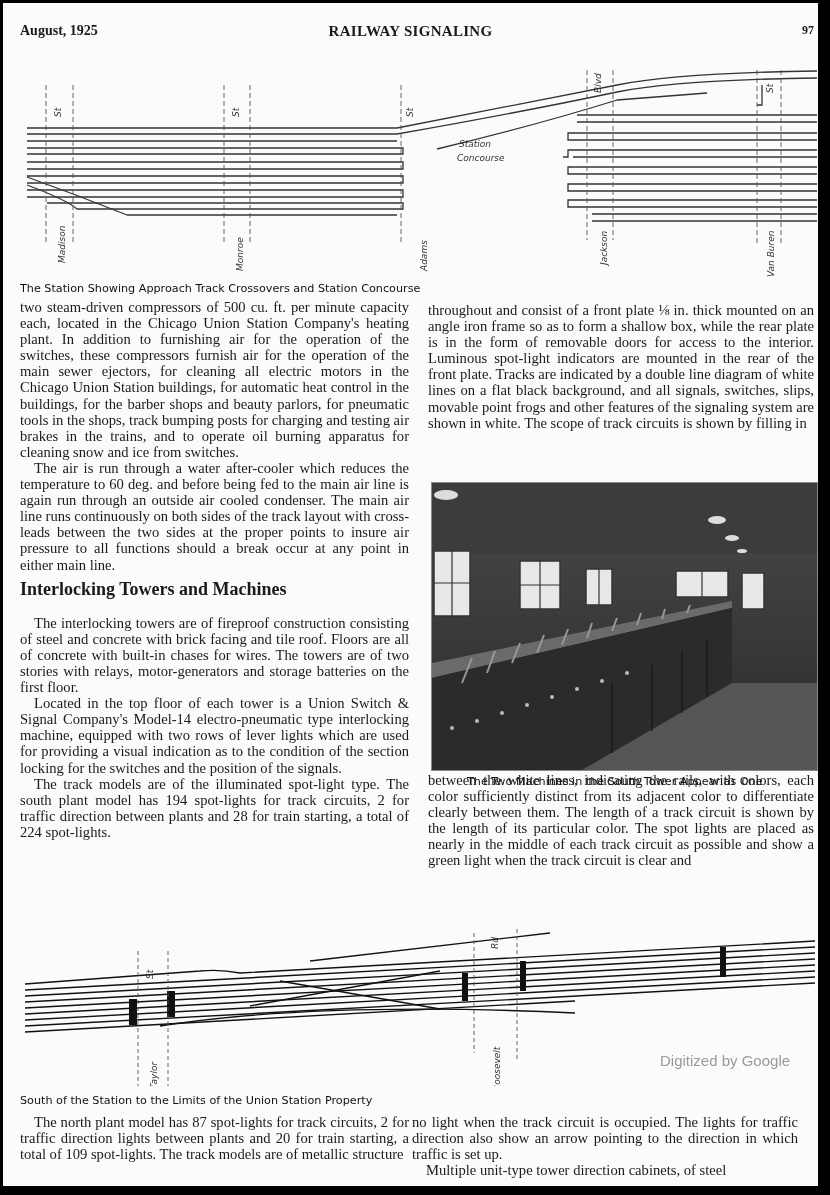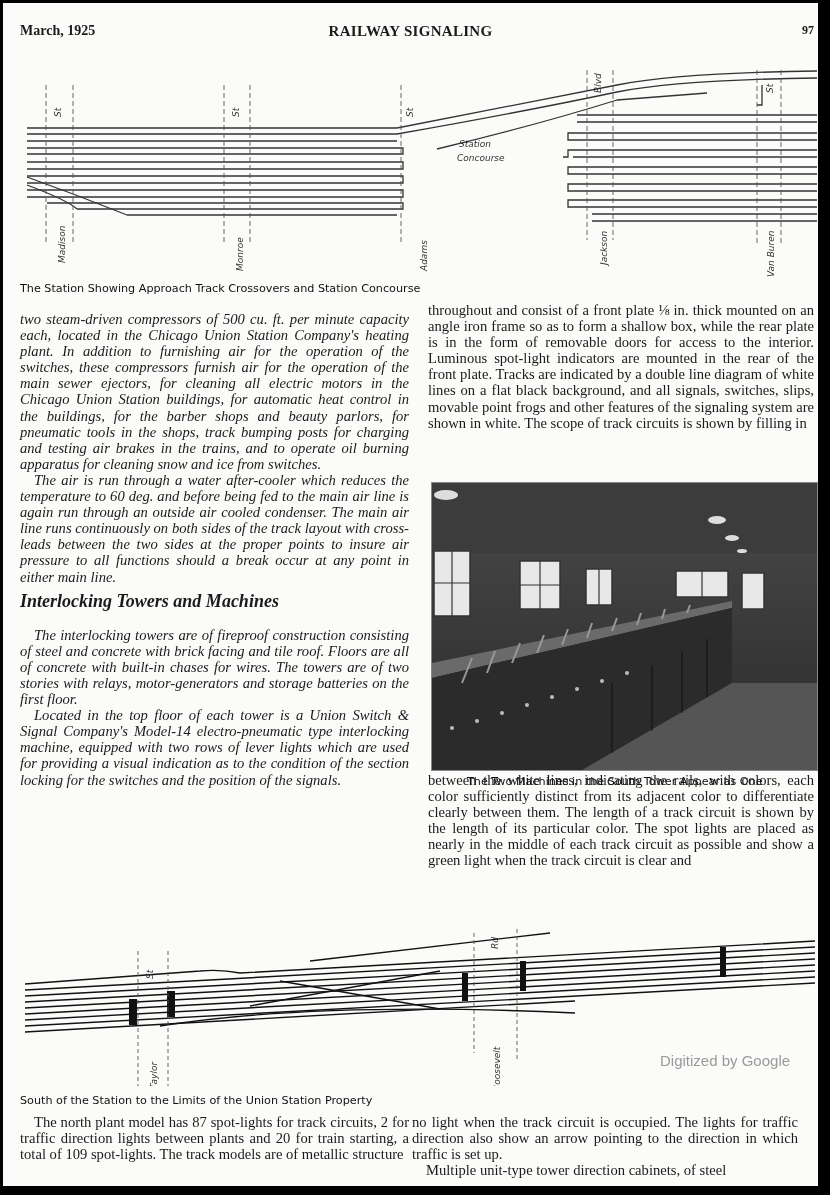--- a/index.html
+++ b/index.html
@@ -29,21 +29,21 @@
   .photo { position: absolute; left: 428px; top: 479px; width: 385px; height: 287px; border: 1px solid #888; overflow: hidden; background: #3a3a3a; }
   .watermark { position: absolute; left: 657px; top: 1049px; font-family: Liberation Sans, sans-serif; font-size: 15px; color: #9a9a9a; }
   .slabel { font-family: "DejaVu Sans", sans-serif; font-style: italic; font-size: 9px; fill: #333; }
 </style>
 </head>
 <body>
 
 <div class="page">
 
   <div class="hdr">
-    <span class="date">March, 1925</span>
+    <span class="date">August, 1925</span>
     <span class="title">RAILWAY SIGNALING</span>
     <span class="pageno">97</span>
   </div>
 
   <div class="figure" style="left:14px; top:52px;">
     <svg width="800" height="225" viewBox="0 0 800 225">
       <g stroke="#333" stroke-width="1.3" fill="none">
 
         <line x1="10" y1="73" x2="380" y2="73"></line>
         <line x1="10" y1="79" x2="380" y2="79"></line>
@@ -116,26 +116,27 @@
         <text x="410" y="216" transform="rotate(-90 410 216)">Adams</text>
         <text x="590" y="210" transform="rotate(-90 590 210)">Jackson</text>
         <text x="757" y="222" transform="rotate(-90 757 222)">Van Buren</text>
         <text x="442" y="92">Station</text>
         <text x="440" y="106">Concourse</text>
       </g>
     </svg>
   </div>
   <div class="caption" style="left:17px; top:279px;">The Station Showing Approach Track Crossovers and Station Concourse</div>
 
-  <div class="col" style="left:17px; top:308px; width:389px;font-style:italic;">
+  <div class="col" style="left:17px; top:296px; width:389px;">
     <p class="noindent">two steam-driven compressors of 500 cu. ft. per minute capacity each, located in the Chicago Union Station Company's heating plant. In addition to furnishing air for the operation of the switches, these compressors furnish air for the operation of the main sewer ejectors, for cleaning all electric motors in the Chicago Union Station buildings, for automatic heat control in the buildings, for the barber shops and beauty parlors, for pneumatic tools in the shops, track bumping posts for charging and testing air brakes in the trains, and to operate oil burning apparatus for cleaning snow and ice from switches.</p>
     <p>The air is run through a water after-cooler which reduces the temperature to 60 deg. and before being fed to the main air line is again run through an outside air cooled condenser. The main air line runs continuously on both sides of the track layout with cross-leads between the two sides at the proper points to insure air pressure to all functions should a break occur at any point in either main line.</p>
     <h3>Interlocking Towers and Machines</h3>
     <p>The interlocking towers are of fireproof construction consisting of steel and concrete with brick facing and tile roof. Floors are all of concrete with built-in chases for wires. The towers are of two stories with relays, motor-generators and storage batteries on the first floor.</p>
     <p>Located in the top floor of each tower is a Union Switch &amp; Signal Company's Model-14 electro-pneumatic type interlocking machine, equipped with two rows of lever lights which are used for providing a visual indication as to the condition of the section locking for the switches and the position of the signals.</p>
+    <p>The track models are of the illuminated spot-light type. The south plant model has 194 spot-lights for track circuits, 2 for traffic direction between plants and 28 for train starting, a total of 224 spot-lights.</p>
   </div>
 
   <div class="col" style="left:425px; top:299px; width:386px;">
     <p class="noindent">throughout and consist of a front plate ⅛ in. thick mounted on an angle iron frame so as to form a shallow box, while the rear plate is in the form of removable doors for access to the interior. Luminous spot-light indicators are mounted in the rear of the front plate. Tracks are indicated by a double line diagram of white lines on a flat black background, and all signals, switches, slips, movable point frogs and other features of the signaling system are shown in white. The scope of track circuits is shown by filling in</p>
   </div>
 
   <div class="photo">
     <svg width="385" height="287" viewBox="0 0 385 287">
       <defs>
         <linearGradient id="wallg" x1="0" y1="0" x2="0" y2="1">

